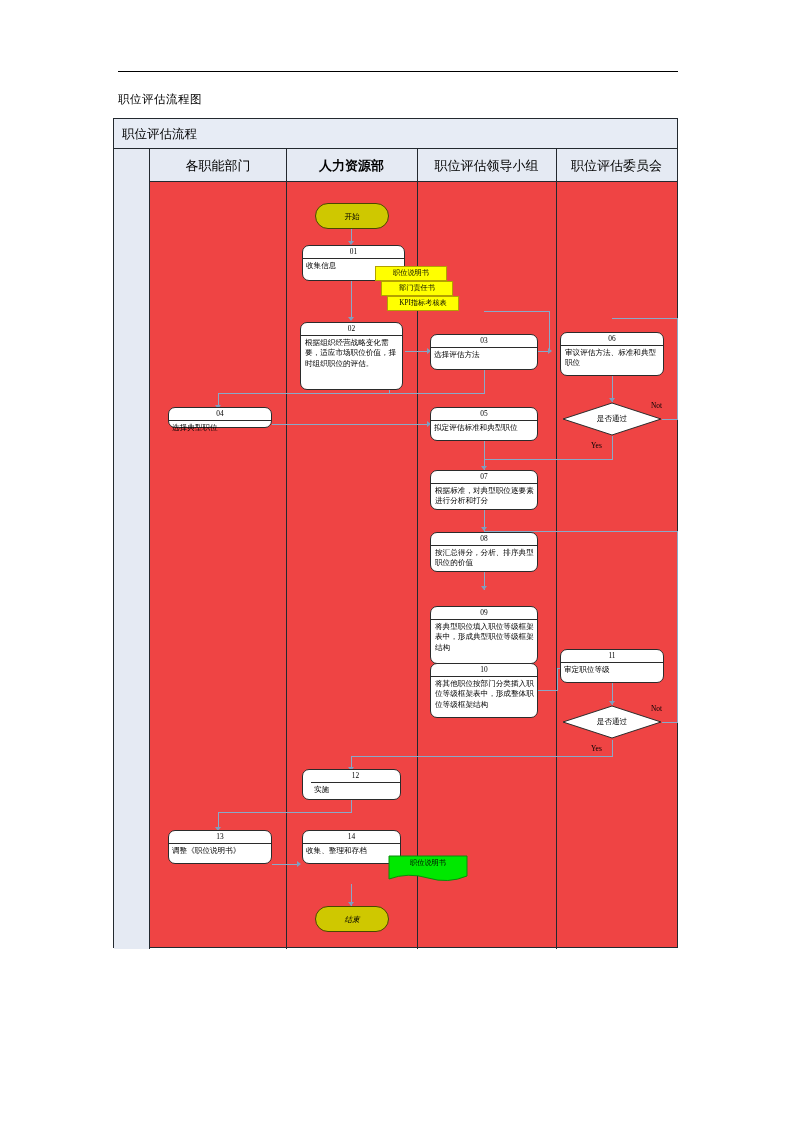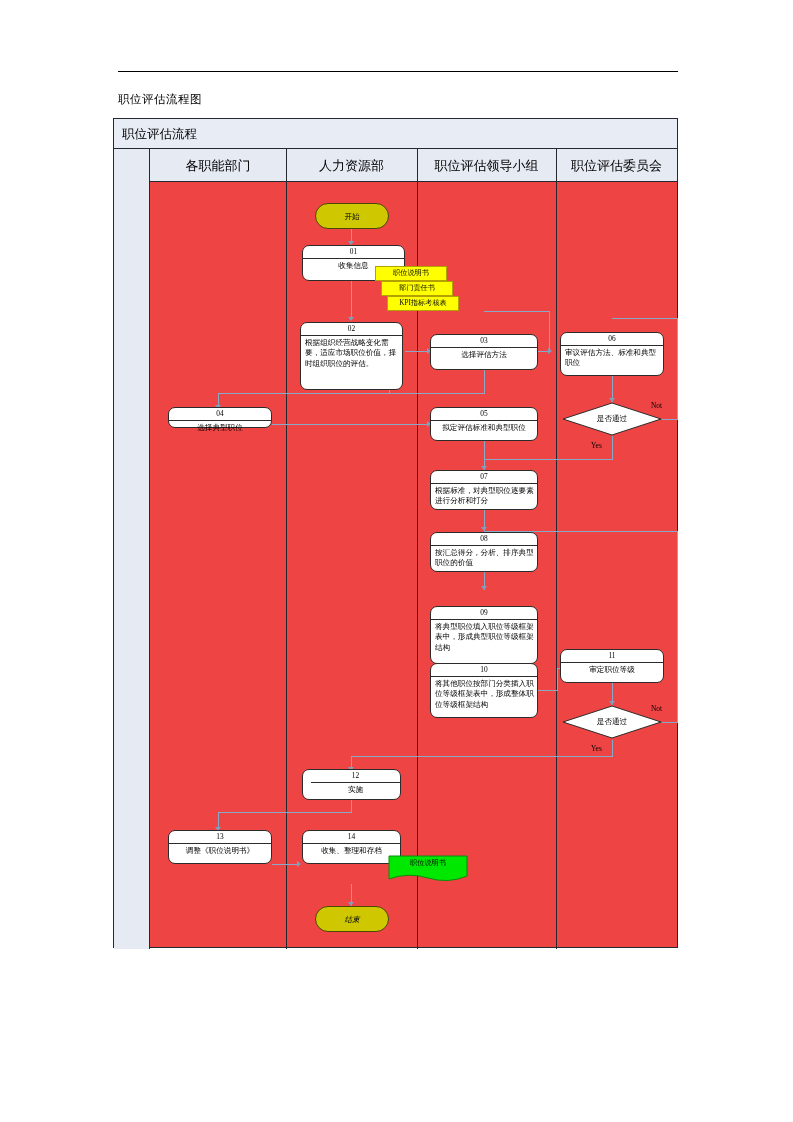--- a/index.html
+++ b/index.html
@@ -104,21 +104,21 @@
     display: block;
     height: 12px;
     line-height: 12px;
     text-align: center;
     border-bottom: 1px solid #2b2b2b;
     font-size: 7.4px;
   }
   .shape .body {
     display: block;
     padding: 2px 3px 0 3px;
-    text-align: center;
+    text-align: left;
   }
   .shape.wrapbody .body {
     text-align: left;
     padding: 1.5px 3px 0 4px;
   }
 
   .term {
     position: absolute;
     box-sizing: border-box;
     background: #cfc800;
@@ -193,21 +193,21 @@
 <div id="page">
 
   <div class="hdr-rule"></div>
   <div class="doc-title">职位评估流程图</div>
 
   <div class="tbl">
     <div class="tbl-title">职位评估流程</div>
     <div class="lane-leftcol"></div>
 
     <div class="lane-head" style="left:36px; width:136px;">各职能部门</div>
-    <div class="lane-head" style="left:172px; width:131px;">人力资源部</div>
+    <div class="lane-head" style="left:172px; width:131px;font-weight:bold;">人力资源部</div>
     <div class="lane-head" style="left:303px; width:139px;">职位评估领导小组</div>
     <div class="lane-head" style="left:442px; width:121px;">职位评估委员会</div>
 
     <div class="vdiv" style="left:172px;"></div>
     <div class="vdiv" style="left:303px;"></div>
     <div class="vdiv" style="left:442px;"></div>
   </div>
 
   <div class="ln lnv" style="left:351px; top:228px; height:15px;"></div>
   <div class="arw arw-d" style="left:348px; top:241px;"></div>

